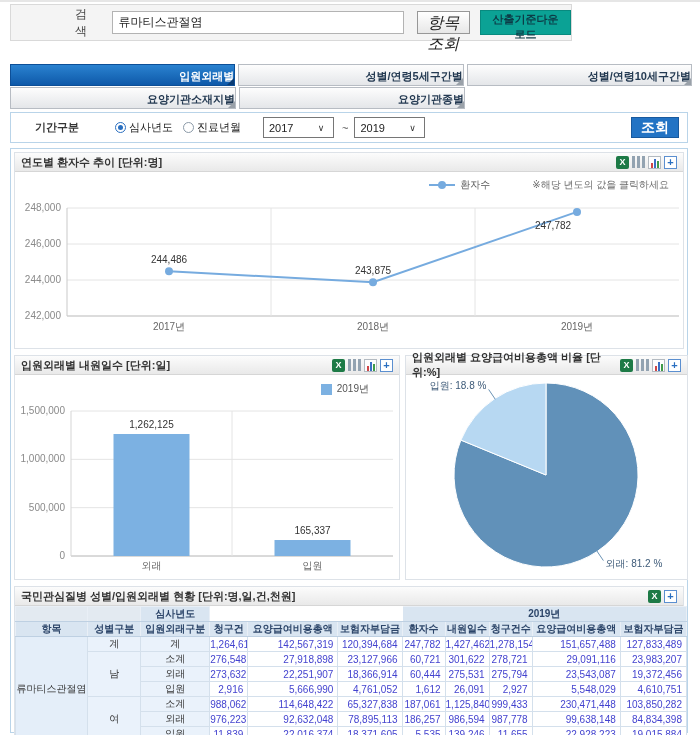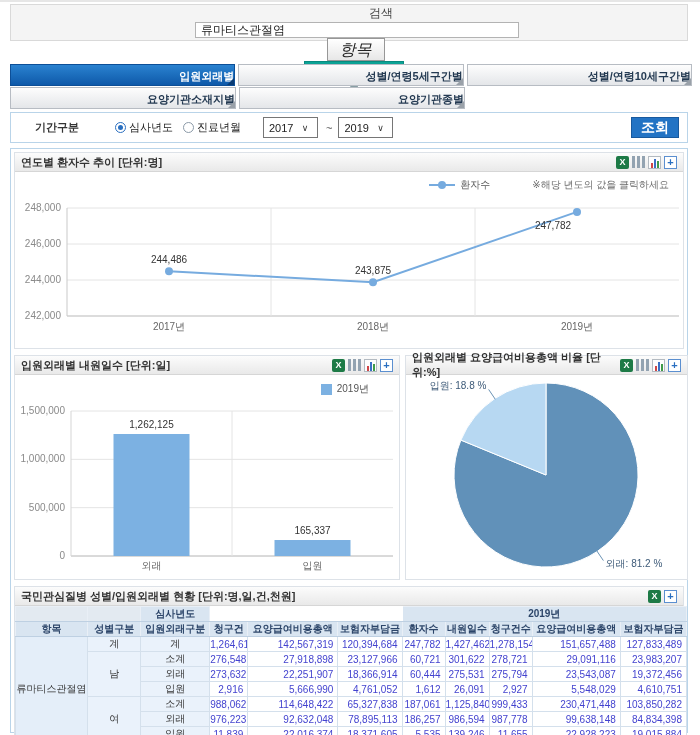--- a/index.html
+++ b/index.html
@@ -1,22 +1,22 @@
 <!DOCTYPE html>
 <html><head>
 <meta charset="utf-8">
 <style>
   * { box-sizing: border-box; }
   html,body { margin:0; padding:0; background:#fff; font-family:"Liberation Sans","DejaVu Sans",sans-serif; }
   .page { position:relative; width:700px; height:735px; overflow:hidden; background:#fff; }
   .topline { position:absolute; top:0; left:0; width:700px; height:2px; background:#e6e6e6; }
 
   
-  .searchbar { position:absolute; left:10px; top:4px; width:678px; height:37px;
-    background:#f4f4f4; border:1px solid #d9d9d9; display:flex; align-items:center;flex-direction:column; }
+  .searchbar { position:absolute; left:10px; top:4px; width:562px; height:37px;
+    background:#f4f4f4; border:1px solid #d9d9d9; display:flex; align-items:center; }
   .search-label { margin-left:64px; font-size:12px; color:#444; }
   .search-input { margin-left:16px; width:324px; height:23px; border:1px solid #b3b3b3;
     font-size:12px; padding:0 5px; color:#222; font-family:inherit; }
   .btn-plain { margin-left:13px; width:58px; height:23px; background:linear-gradient(#ffffff,#e7e7e7);
     border:1px solid #979797; font-size:16px; color:#222; font-family:inherit; cursor:pointer;font-style:italic; }
   .btn-teal { margin-left:10px; width:100px; height:25px; background:#0ba295; border:1px solid #088a7f;
     font-size:11px; font-weight:bold; color:#0d3b46; font-family:inherit; cursor:pointer; }
 
   
   .tabs { position:absolute; left:10px; top:64px; width:682px; }
@@ -33,21 +33,21 @@
   .filterbar { position:absolute; left:10px; top:112px; width:678px; height:31px;
     border:1px solid #b9d4e9; display:flex; align-items:center; font-size:11px; background:#fff; }
   .f-label { margin-left:24px; font-weight:bold; color:#333; }
   .radios { margin-left:36px; display:flex; align-items:center; gap:10px; }
   .radio-item { display:flex; align-items:center; gap:3px; cursor:pointer; color:#222; }
   .radio { width:11px; height:11px; border-radius:50%; border:1px solid #8b9aa8; background:#fff;
     display:inline-block; position:relative; }
   .radio.sel { border-color:#2a6fc0; }
   .radio.sel::after { content:""; position:absolute; left:2px; top:2px; right:2px; bottom:2px;
     border-radius:50%; background:#2a6fc0; }
-  .sel-box { margin-left:22px; width:55px; height:21px; border:1px solid #767676; background:#fff;
+  .sel-box { margin-left:22px; width:71px; height:21px; border:1px solid #767676; background:#fff;
     display:flex; align-items:center; justify-content:space-between; padding:0 6px 0 5px;
     font-size:11px; color:#222; cursor:pointer; }
   .sel-box .chev { font-size:9px; color:#333; width:12px; text-align:center; }
   .tilde { margin:0 6px 0 8px; color:#555; }
   .sel-box + .tilde + .sel-box { margin-left:0; }
   .btn-search { margin-left:auto; margin-right:8px; width:48px; height:21px; background:#2273c4;
     border:1px solid #17599e; color:#fff; font-size:14px; font-weight:bold; font-family:inherit; cursor:pointer; }
 
   
   .content { position:absolute; left:10px; top:148px; width:678px; height:585px;

